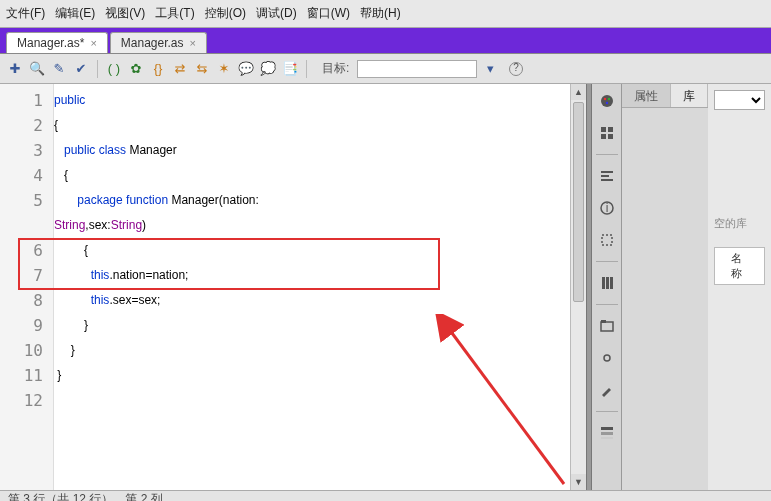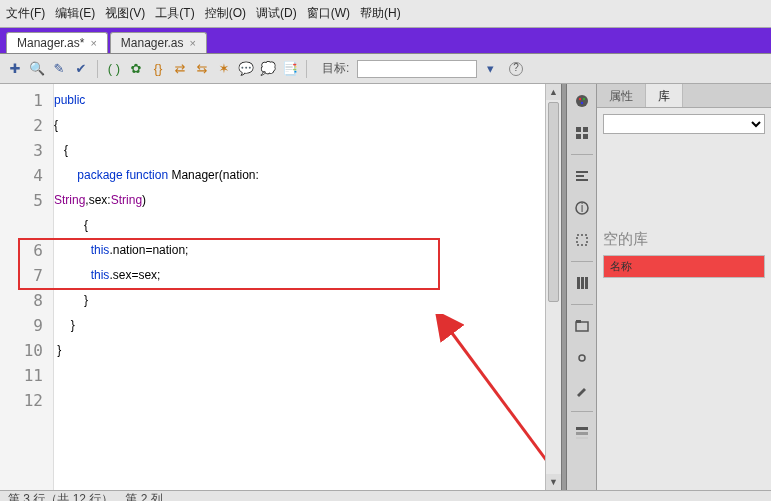--- a/index.html
+++ b/index.html
@@ -31,28 +31,28 @@
 .arrow{position:absolute;pointer-events:none}
 .vscroll{width:16px;background:#e8e8e8;border-left:1px solid #bbb;position:relative}
 .vscroll .thumb{position:absolute;top:18px;left:2px;right:2px;height:200px;background:#cfcfcf;border:1px solid #aaa;border-radius:2px}
 .vscroll .arr{position:absolute;left:0;right:0;height:16px;background:#ddd;display:flex;align-items:center;justify-content:center;color:#555;font-size:9px}
 .vscroll .arr.up{top:0}
 .vscroll .arr.down{bottom:0}
 .divider{width:6px;background:#9a9a9a;border-left:1px solid #777;border-right:1px solid #777}
 .toolpanel{width:30px;background:#d4d4d4;border-right:1px solid #999;display:flex;flex-direction:column;align-items:center;padding-top:6px;gap:10px}
 .pbtn{width:22px;height:22px;display:flex;align-items:center;justify-content:center;color:#444;border-radius:3px;cursor:pointer}
 .pbtn svg{width:16px;height:16px}
-.rightpanel{width:174px;background:#d9d9d9;display:flex;flex-direction:column}
+.rightpanel{width:149px;background:#d9d9d9;display:flex;}
 .rtabs{display:flex;height:24px;background:#cfcfcf;border-bottom:1px solid #aaa}
 .rtab{padding:4px 12px;color:#555;border-right:1px solid #bbb}
 .rtab.active{background:#e8e8e8;color:#222}
 .rbody{flex:1;background:#e8e8e8;padding:6px}
 .rselect{width:100%;height:20px;border:1px solid #aaa;background:#fff;margin-bottom:10px}
-.rlabel{color:#888;font-size:15px;margin:6px 0}
-.rheader{background:#ef4444;border:1px solid #bbb;padding:3px 6px;font-size:11px;color:#333}
+.rlabel{color:#888;font-size:11px;margin:16px 0}
+.rheader{background:#ffffff;border:1px solid #bbb;padding:3px 16px;font-size:11px;color:#333}
 .status{height:17px;background:#e4e4e4;border-top:1px solid #aaa;padding:0 8px;display:flex;align-items:center;color:#444;font-size:11px}
 </style>
 </head>
 <body>
 
 <div class="menubar">
   <span>文件(F)</span>
   <span>编辑(E)</span>
   <span>视图(V)</span>
   <span>工具(T)</span>
@@ -108,20 +108,21 @@
       <div>7</div>
       <div>8</div>
       <div>9</div>
       <div>10</div>
       <div>11</div>
       <div>12</div>
     </div>
     <div class="code">
       <div class="line"><span class="kw">public</span></div>
       <div class="line">{</div>
+      <div class="line">   <span class="kw">public class</span><span> Manager</span></div>
       <div class="line">   <span>{</span></div>
       <div class="line">       <span class="kw">package function</span><span> Manager</span><span>(nation:</span></div>
       <div class="line"><span class="cls">String</span><span>,sex:</span><span class="cls">String</span><span>)</span></div>
       <div class="line">         <span>{</span></div>
       <div class="line">           <span class="kw">this</span><span>.nation=nation;</span></div>
       <div class="line">           <span class="kw">this</span><span>.sex=sex;</span></div>
       <div class="line">         <span>}</span></div>
       <div class="line">     <span>}</span></div>
       <div class="line"> <span>}</span></div>
       <div class="highlight"></div>

